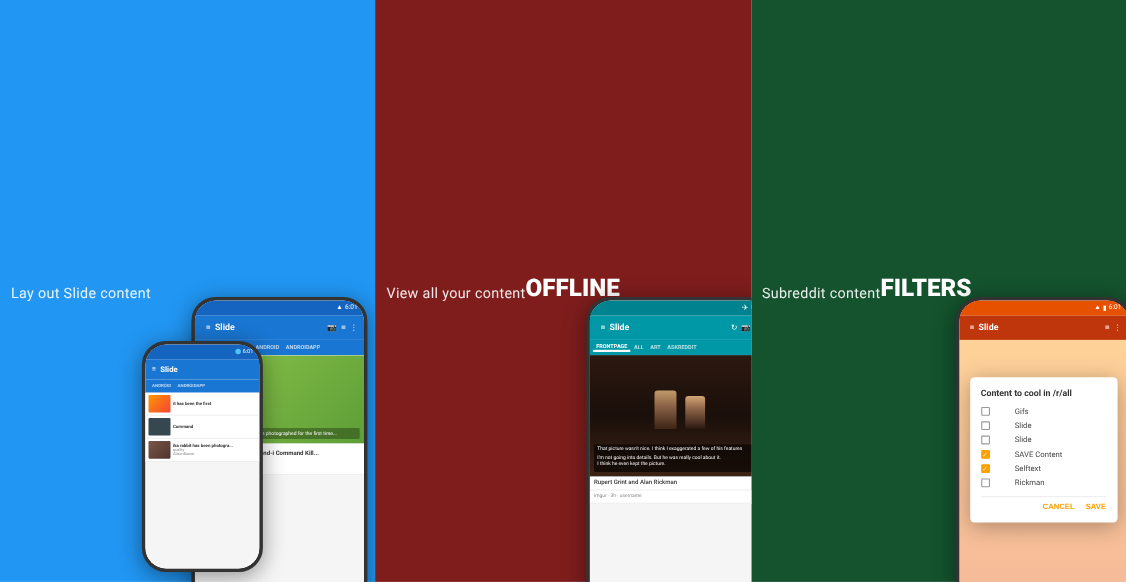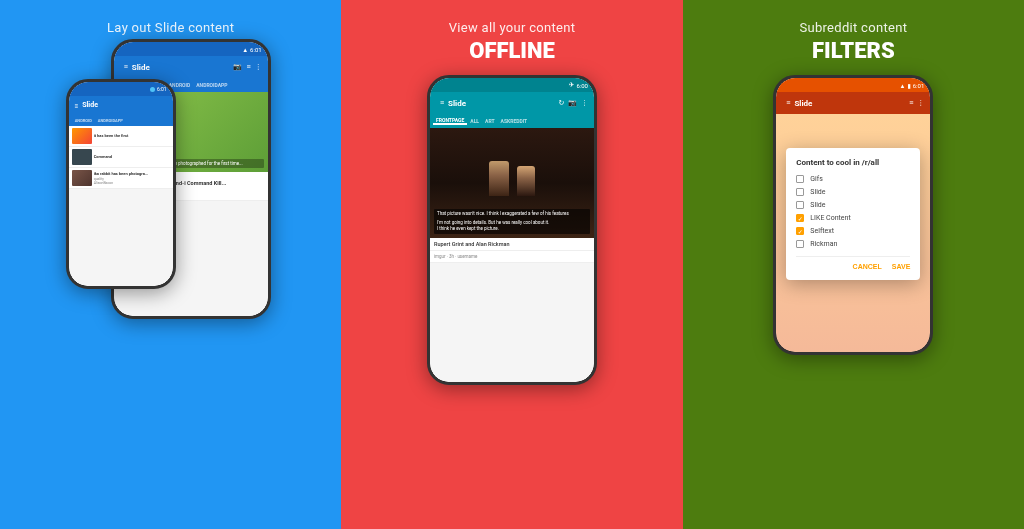--- a/index.html
+++ b/index.html
@@ -8,31 +8,31 @@
       height: 529px;
       display: flex;
       font-family: 'Roboto', Arial, sans-serif;
       overflow: hidden;
     }
 
     
     .panel {
       flex: 1;
       display: flex;
-      flex-direction: column;
+      flex-direction: row;
       align-items: center;
       justify-content: flex-start;
-      padding: 20px 24px 10px;
+      padding: 20px 10px 10px;
       position: relative;
       overflow: hidden;
     }
 
     .panel-1 { background: #2196F3; }
-    .panel-2 { background: #ef4444; }
-    .panel-3 { background: #4d7c0f; }
+    .panel-2 { background: #7f1d1d; }
+    .panel-3 { background: #14532d; }
 
     .panel-tagline {
       color: rgba(255,255,255,0.9);
       font-size: 13px;
       margin-bottom: 4px;
       letter-spacing: 0.3px;
     }
 
     .panel-title {
       color: #fff;
@@ -257,21 +257,21 @@
     .dialog-title {
       font-size: 8px;
       font-weight: bold;
       color: #333;
       margin-bottom: 8px;
     }
 
     .dialog-item {
       display: flex;
       align-items: flex-start;
-      gap: 6px;
+      gap: 23px;
       margin-bottom: 5px;
     }
 
     .checkbox {
       width: 8px;
       height: 8px;
       border: 1.5px solid #999;
       border-radius: 1px;
       flex-shrink: 0;
       background: #fff;
@@ -570,21 +570,21 @@
             <span class="dialog-label">Slide</span>
           </div>
 
           <div class="dialog-item">
             <div class="checkbox"></div>
             <span class="dialog-label">Slide</span>
           </div>
 
           <div class="dialog-item">
             <div class="checkbox checked">✓</div>
-            <span class="dialog-label">LIKE Content</span>
+            <span class="dialog-label">SAVE Content</span>
           </div>
 
           <div class="dialog-item">
             <div class="checkbox checked">✓</div>
             <span class="dialog-label">Selftext</span>
           </div>
 
           <div class="dialog-item">
             <div class="checkbox"></div>
             <span class="dialog-label">Rickman</span>

